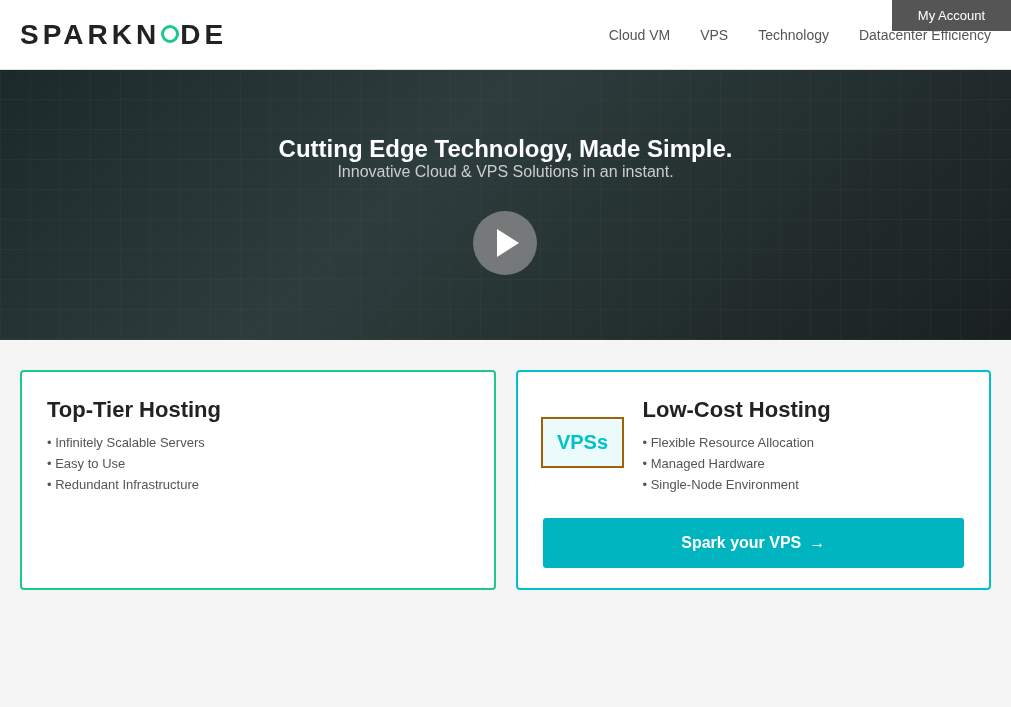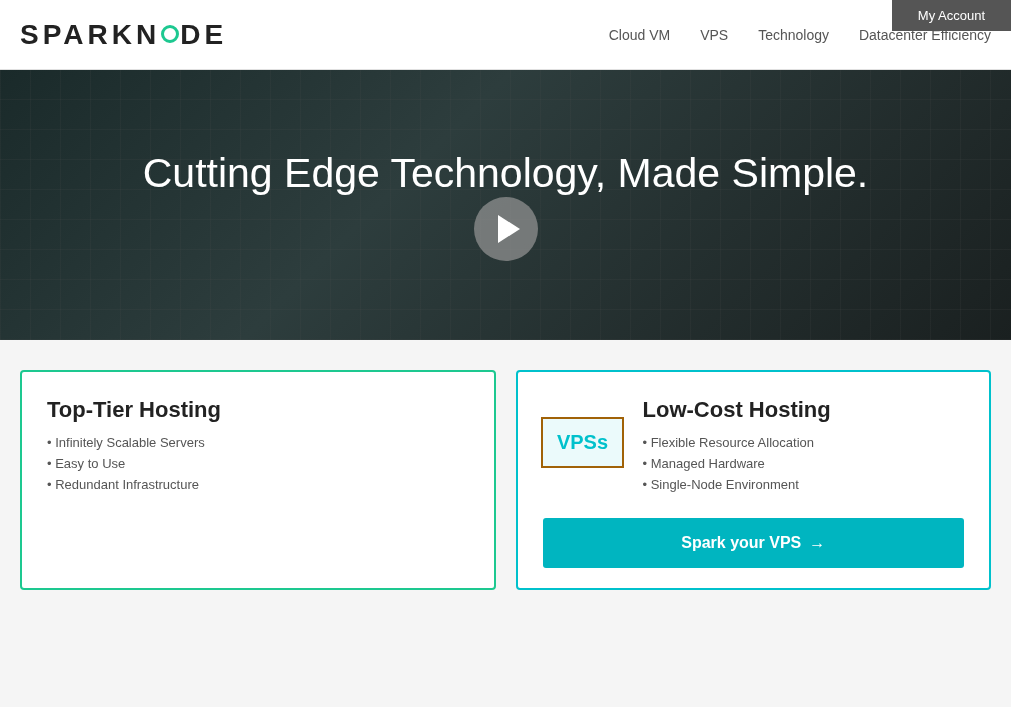--- a/index.html
+++ b/index.html
@@ -85,22 +85,22 @@
         repeating-linear-gradient(90deg, rgba(80,80,80,0.15) 0px, rgba(80,80,80,0.15) 1px, transparent 1px, transparent 30px),
         repeating-linear-gradient(0deg, rgba(80,80,80,0.15) 0px, rgba(80,80,80,0.15) 1px, transparent 1px, transparent 30px),
         linear-gradient(135deg, #1a2a2a 0%, #2d3d3d 40%, #1a2020 100%);
     }
     .hero-content {
       position: relative;
       z-index: 2;
     }
     .hero h1 {
       color: #fff;
-      font-size: 41px;
-      font-weight: 400;
+      font-size: 24px;
+      font-weight: 700;
     }
     .hero p {
       color: #ccc;
       font-size: 16px;
       margin-bottom: 30px;
     }
     .play-btn {
       width: 64px;
       height: 64px;
       border-radius: 50%;
@@ -252,20 +252,21 @@
     <a href="#">Technology</a>
     <a href="#">Datacenter Efficiency</a>
   </nav>
   <button class="my-account-btn">My Account</button>
 </header>
 
 <section class="hero">
   <div class="hero-bg"></div>
   <div class="hero-content">
     <h1>Cutting Edge Technology, Made Simple.</h1>
+    <p>Innovative Cloud &amp; VPS Solutions in an instant.</p>
     <div class="play-btn"></div>
   </div>
 </section>
 
 <section class="cards-section">
 
   <div class="card card-cloud">
     <div class="card-top">
       <div class="card-info">
         <h2>Top-Tier Hosting</h2>

